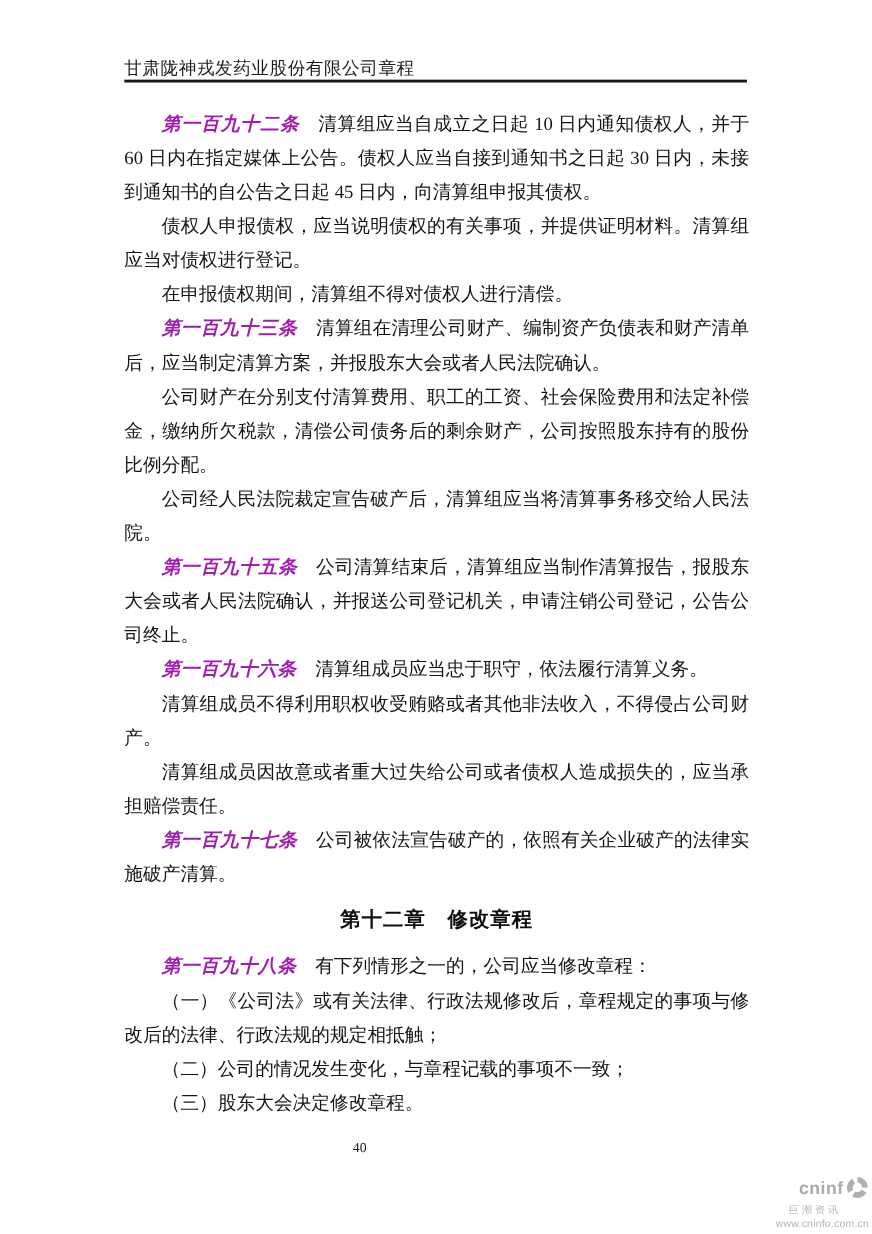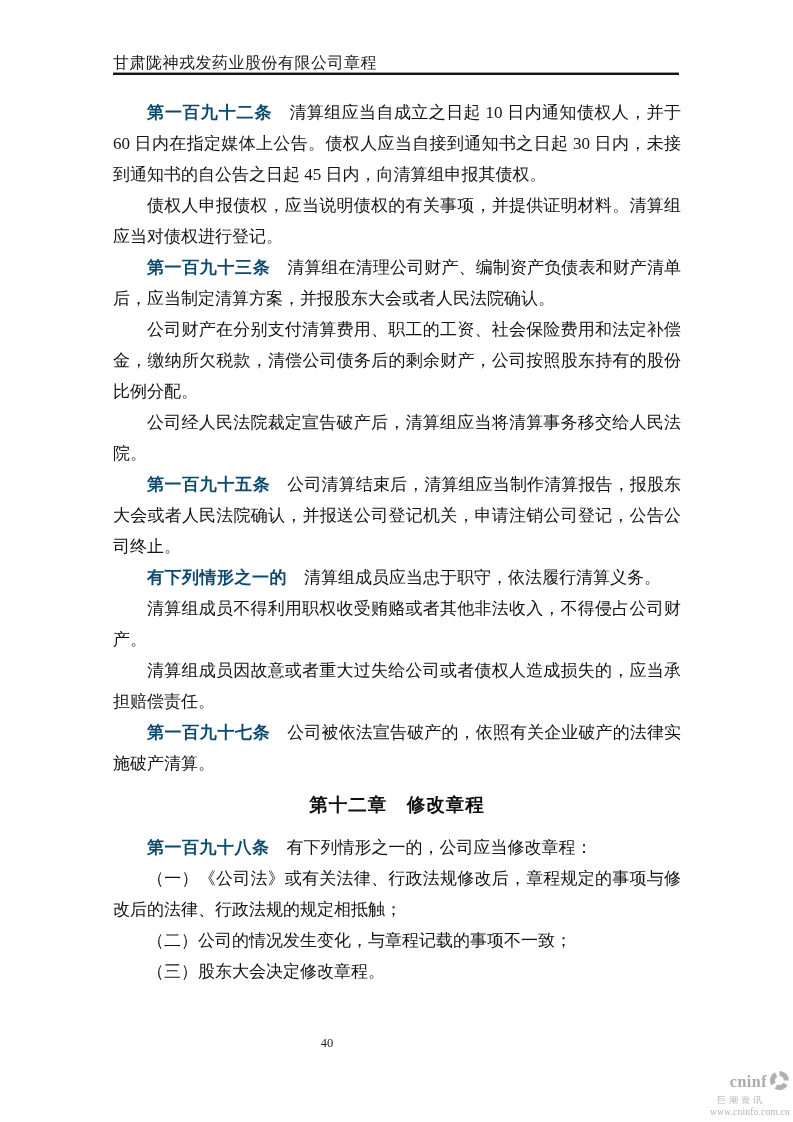--- a/index.html
+++ b/index.html
@@ -21,60 +21,61 @@
 
   
   .doc-body{
     position:absolute;left:113px;top:97px;width:568px;
     font-size:17px;line-height:31px;
     text-align:justify;text-justify:inter-character;text-align-last:left;
   }
   p.para{margin:0;text-indent:2em;}
   .art-no{
     font-family:"Liberation Sans","DejaVu Sans",sans-serif;
-    font-weight:bold;margin-right:1em;letter-spacing:.5px;color:#0c4a6e;
+    font-weight:bold;margin-right:1em;letter-spacing:.5px;color:#a21caf;font-style:italic;
   }
   h2.chapter{
     margin:10px 0 12px;line-height:31px;
     text-align-last:center;
     font-size:18.5px;font-weight:bold;letter-spacing:1px;
     font-family:"Liberation Sans","DejaVu Sans",sans-serif;color:#0e0e0e;
   }
 
   
   .pageno{
     position:absolute;left:0;top:1036px;width:654px;text-align:center;
     font-size:12.5px;color:#222;
   }
   .cninfo{
     position:absolute;right:3px;bottom:5px;width:120px;
-    font-family:Liberation Serif, serif;
+    font-family:Liberation Sans, sans-serif;
     color:#adadad;text-align:right;line-height:1;
   }
   .cninfo-top{display:flex;align-items:center;justify-content:flex-end;gap:2px;}
   .cninfo-brand{font-size:16px;font-weight:bold;letter-spacing:.5px;color:#ababab;}
   .cninfo-name{font-size:9px;letter-spacing:3px;margin:2px 25px 0 0;color:#b4b4b4;}
   .cninfo-url{font-size:9.5px;margin-top:3px;color:#b4b4b4;letter-spacing:.2px;}
 </style>
 </head>
 <body>
 
 <div class="page">
 
   <div class="header-title">甘肃陇神戎发药业股份有限公司章程</div>
   <div class="header-rule"></div>
 
   <div class="doc-body">
     <p class="para"><b class="art-no">第一百九十二条</b><span>清算组应当自成立之日起 10 日内通知债权人，并于 60 日内在指定媒体上公告。债权人应当自接到通知书之日起 30 日内，未接到通知书的自公告之日起 45 日内，向清算组申报其债权。</span></p>
     <p class="para"><span>债权人申报债权，应当说明债权的有关事项，并提供证明材料。清算组应当对债权进行登记。</span></p>
+    <p class="para"><span>在申报债权期间，清算组不得对债权人进行清偿。</span></p>
     <p class="para"><b class="art-no">第一百九十三条</b><span>清算组在清理公司财产、编制资产负债表和财产清单后，应当制定清算方案，并报股东大会或者人民法院确认。</span></p>
     <p class="para"><span>公司财产在分别支付清算费用、职工的工资、社会保险费用和法定补偿金，缴纳所欠税款，清偿公司债务后的剩余财产，公司按照股东持有的股份比例分配。</span></p>
     <p class="para"><span>公司经人民法院裁定宣告破产后，清算组应当将清算事务移交给人民法院。</span></p>
     <p class="para"><b class="art-no">第一百九十五条</b><span>公司清算结束后，清算组应当制作清算报告，报股东大会或者人民法院确认，并报送公司登记机关，申请注销公司登记，公告公司终止。</span></p>
-    <p class="para"><b class="art-no">有下列情形之一的</b><span>清算组成员应当忠于职守，依法履行清算义务。</span></p>
+    <p class="para"><b class="art-no">第一百九十六条</b><span>清算组成员应当忠于职守，依法履行清算义务。</span></p>
     <p class="para"><span>清算组成员不得利用职权收受贿赂或者其他非法收入，不得侵占公司财产。</span></p>
     <p class="para"><span>清算组成员因故意或者重大过失给公司或者债权人造成损失的，应当承担赔偿责任。</span></p>
     <p class="para"><b class="art-no">第一百九十七条</b><span>公司被依法宣告破产的，依照有关企业破产的法律实施破产清算。</span></p>
     <h2 class="chapter">第十二章　修改章程</h2>
     <p class="para"><b class="art-no">第一百九十八条</b><span>有下列情形之一的，公司应当修改章程：</span></p>
     <p class="para"><span>（一）《公司法》或有关法律、行政法规修改后，章程规定的事项与修改后的法律、行政法规的规定相抵触；</span></p>
     <p class="para"><span>（二）公司的情况发生变化，与章程记载的事项不一致；</span></p>
     <p class="para"><span>（三）股东大会决定修改章程。</span></p>
   </div>
 

